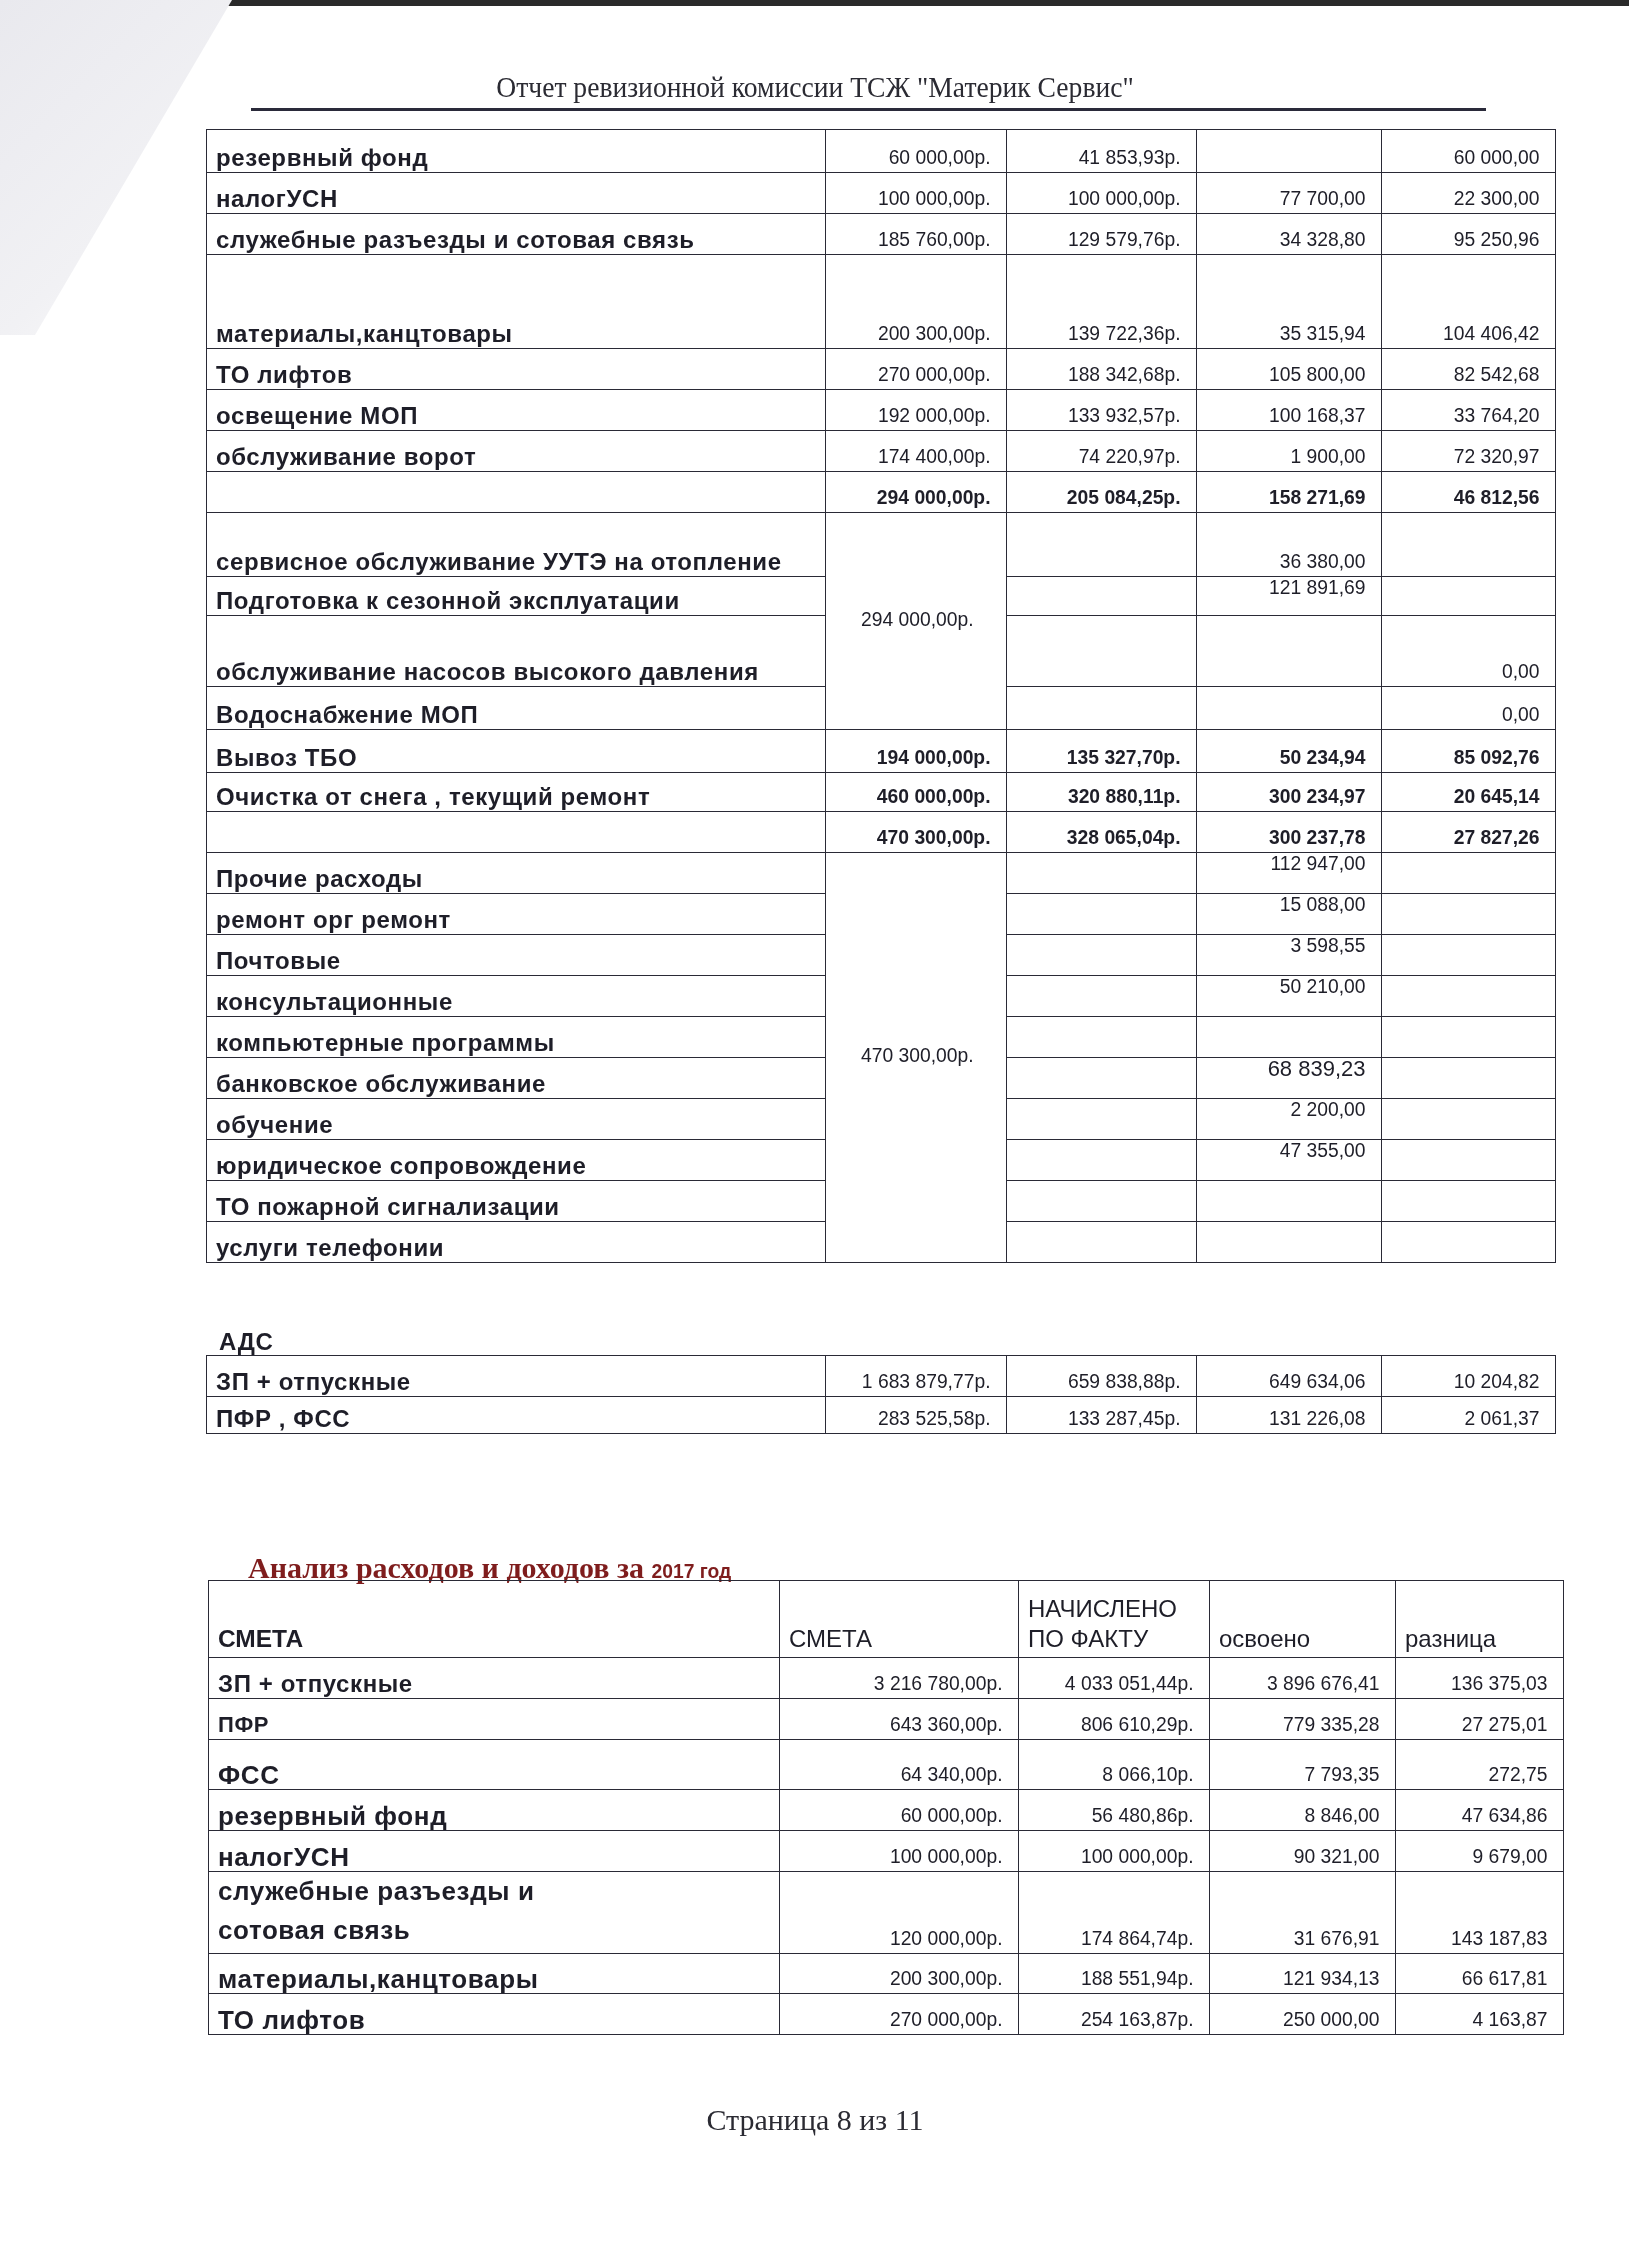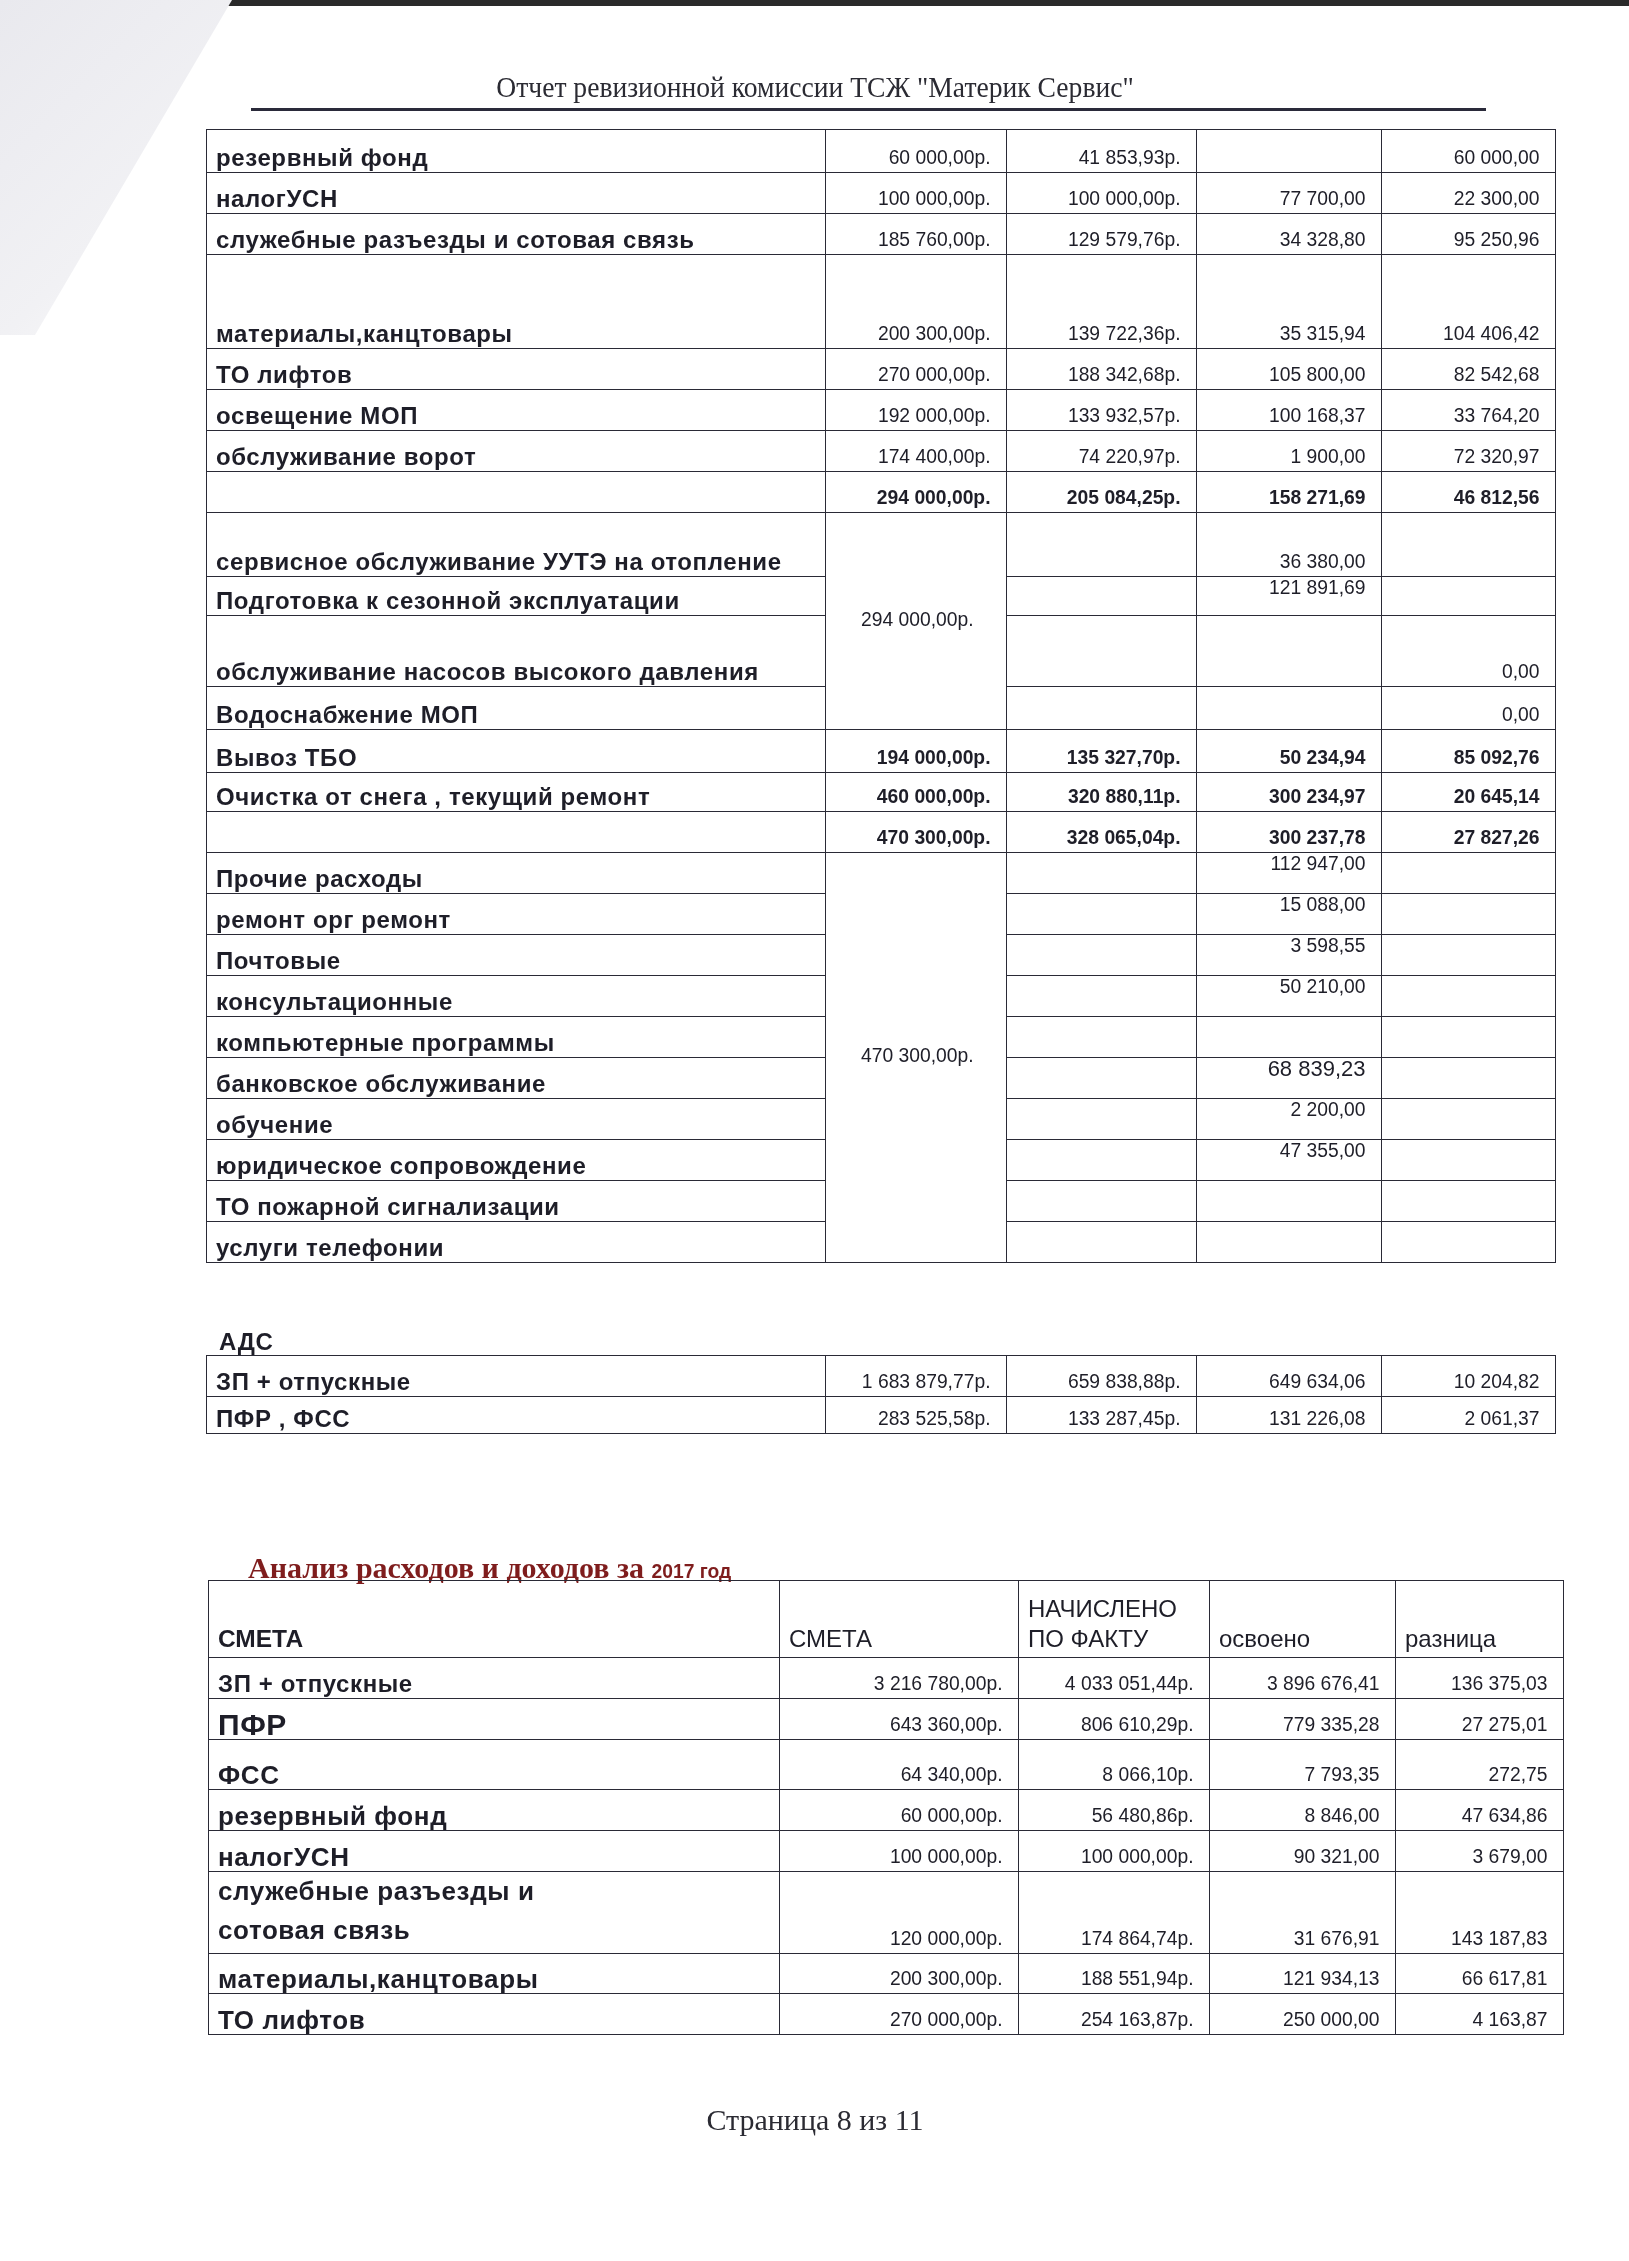--- a/index.html
+++ b/index.html
@@ -285,21 +285,21 @@
       <td class="hdr-sm">разница</td>
     </tr>
     <tr style="height:41px">
       <td class="lbl">ЗП + отпускные</td>
       <td class="num">3 216 780,00р.</td>
       <td class="num">4 033 051,44р.</td>
       <td class="num">3 896 676,41</td>
       <td class="num">136 375,03</td>
     </tr>
     <tr style="height:41px">
-      <td class="lbl" style="font-size:30px">ПФР</td>
+      <td class="lbl" style="font-size:22px">ПФР</td>
       <td class="num">643 360,00р.</td>
       <td class="num">806 610,29р.</td>
       <td class="num">779 335,28</td>
       <td class="num">27 275,01</td>
     </tr>
     <tr style="height:50px">
       <td class="lbl" style="font-size:26px">ФСС</td>
       <td class="num">64 340,00р.</td>
       <td class="num">8 066,10р.</td>
       <td class="num">7 793,35</td>
@@ -310,21 +310,21 @@
       <td class="num">60 000,00р.</td>
       <td class="num">56 480,86р.</td>
       <td class="num">8 846,00</td>
       <td class="num">47 634,86</td>
     </tr>
     <tr style="height:41px">
       <td class="lbl" style="font-size:26px">налогУСН</td>
       <td class="num">100 000,00р.</td>
       <td class="num">100 000,00р.</td>
       <td class="num">90 321,00</td>
-      <td class="num">3 679,00</td>
+      <td class="num">9 679,00</td>
     </tr>
     <tr style="height:75px">
       <td class="lbl" style="font-size:26px; line-height:39px; padding-right:181px">служебные разъезды и сотовая связь</td>
       <td class="num">120 000,00р.</td>
       <td class="num">174 864,74р.</td>
       <td class="num">31 676,91</td>
       <td class="num">143 187,83</td>
     </tr>
     <tr style="height:40px">
       <td class="lbl" style="font-size:26px">материалы,канцтовары</td>

